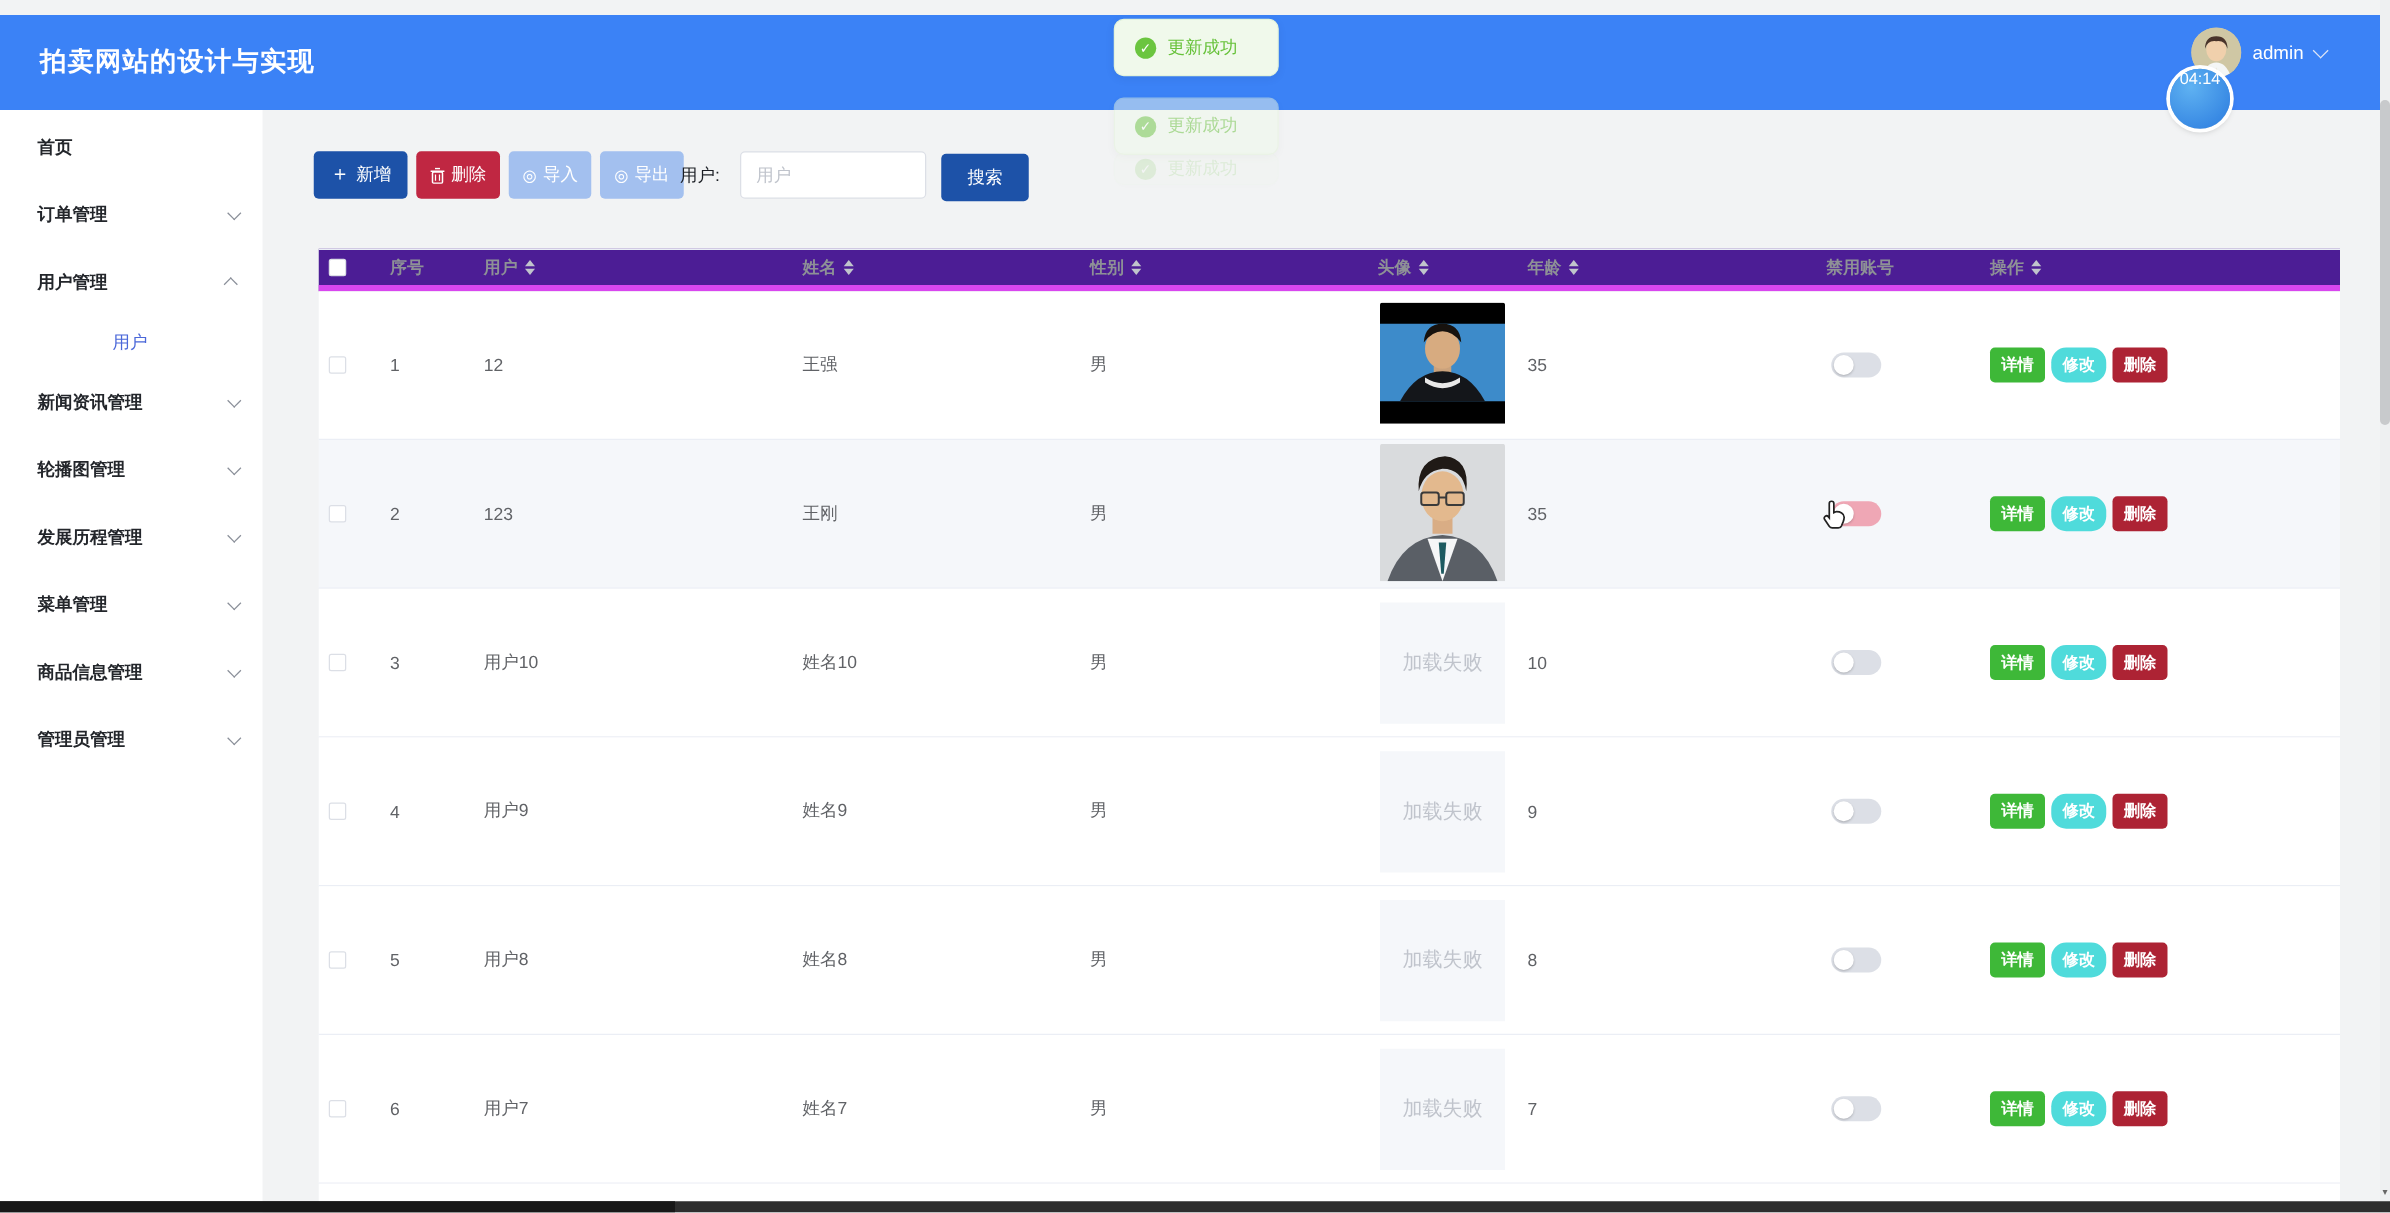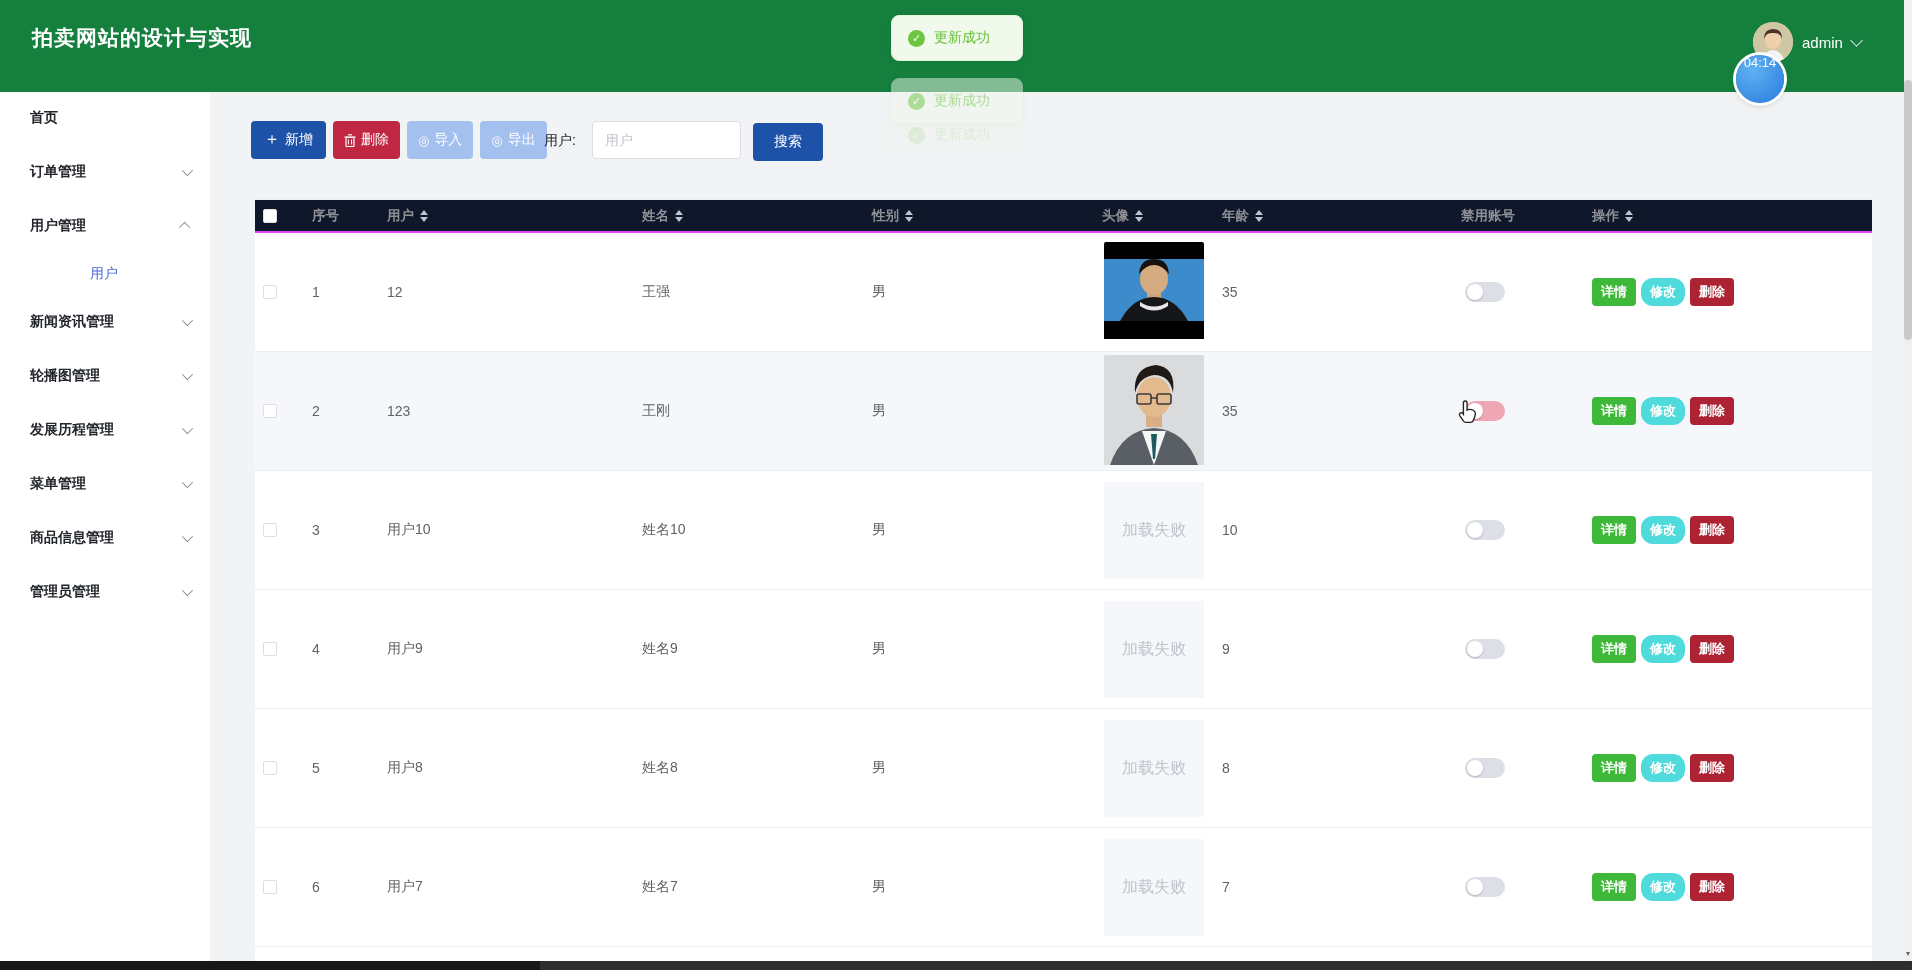--- a/index.html
+++ b/index.html
@@ -2,21 +2,21 @@
 <html><head>
 <meta charset="utf-8">
 <style>
   * { margin:0; padding:0; box-sizing:border-box; }
   html,body { width:1912px; height:970px; overflow:hidden; }
   body {
     font-family:"Liberation Sans","DejaVu Sans",sans-serif;
     background:#f2f3f4; position:relative; color:#606266;
   }
   
-  .topbar { position:absolute; left:0; top:0; width:1912px; height:92px; background:#15803d; z-index:5; }
+  .topbar { position:absolute; left:0; top:12px; width:1912px; height:76px; background:#3b82f6; z-index:5; }
   .app-title { position:absolute; left:32px; top:0; height:76px; line-height:76px;
     color:#ffffff; font-size:21px; font-weight:600; letter-spacing:1px; }
   .user-area { position:absolute; left:1753px; top:21px; height:42px; display:flex; align-items:center; gap:9px; z-index:8; }
   .avatar-circle { width:40px; height:40px; border-radius:50%; overflow:hidden; background:#cfc7a4; flex:0 0 auto; }
   .admin-name { color:#fff; font-size:15px; }
   .admin-caret { width:9px; height:9px; border-right:1.6px solid #dfe6f5; border-bottom:1.6px solid #dfe6f5;
     transform:rotate(45deg); margin-top:-4px; }
   .timer-badge { position:absolute; left:1736px; top:55px; width:48px; height:48px; border-radius:50%;
     background:radial-gradient(circle at 35% 30%, #5fb2f2, #2a7ade); box-shadow:0 0 0 3px #ffffff, 0 2px 6px rgba(0,0,0,.25);
     color:#fff; font-size:13px; display:flex; align-items:flex-start; justify-content:center; z-index:9; }
@@ -51,21 +51,21 @@
     font-size:14px; color:#1b1e24; }
   .search-input { position:absolute; left:592px; top:121px; width:149px; height:38px;
     border:1px solid #dcdfe6; border-radius:4px; padding:0 12px; font-size:14px; color:#606266;
     font-family:inherit; background:#fff; }
   .search-input::placeholder { color:#c0c4cc; }
   .ico-circle { font-size:13px; line-height:1; }
   .plus-glyph { font-size:16px; font-weight:400; margin-top:-2px; }
   
   .table { position:absolute; left:255px; top:199px; width:1617px; z-index:2; }
   .tr { display:grid; grid-template-columns:45px 75px 255px 230px 230px 120px 245px 125px 1fr; align-items:center; }
-  .thead { height:34px; background:#0f172a; border-top:1px solid #ebeef5; border-bottom:2px solid #d946ef;
+  .thead { height:34px; background:#4c1d95; border-top:1px solid #ebeef5; border-bottom:5px solid #d946ef;
     color:#8e9196; font-size:13.5px; font-weight:700; }
   .tbody-row { height:119px; background:#ffffff; border-bottom:1px solid #ebeef5; font-size:14px; color:#606266; }
   .tbody-row.hovered { background:#f5f7fa; }
   .cell { padding-left:12px; display:flex; align-items:center; }
   .cell.ck { padding-left:8px; }
   .cell.dis { padding-left:6px; }
   .row-partial { height:16px; background:#fff; }
   .sort-carets { display:inline-flex; flex-direction:column; gap:2px; margin-left:6px; }
   .caret-up   { width:0; height:0; border-left:4px solid transparent; border-right:4px solid transparent; border-bottom:5px solid #c0c4cc; }
   .caret-down { width:0; height:0; border-left:4px solid transparent; border-right:4px solid transparent; border-top:5px solid #c0c4cc; }

